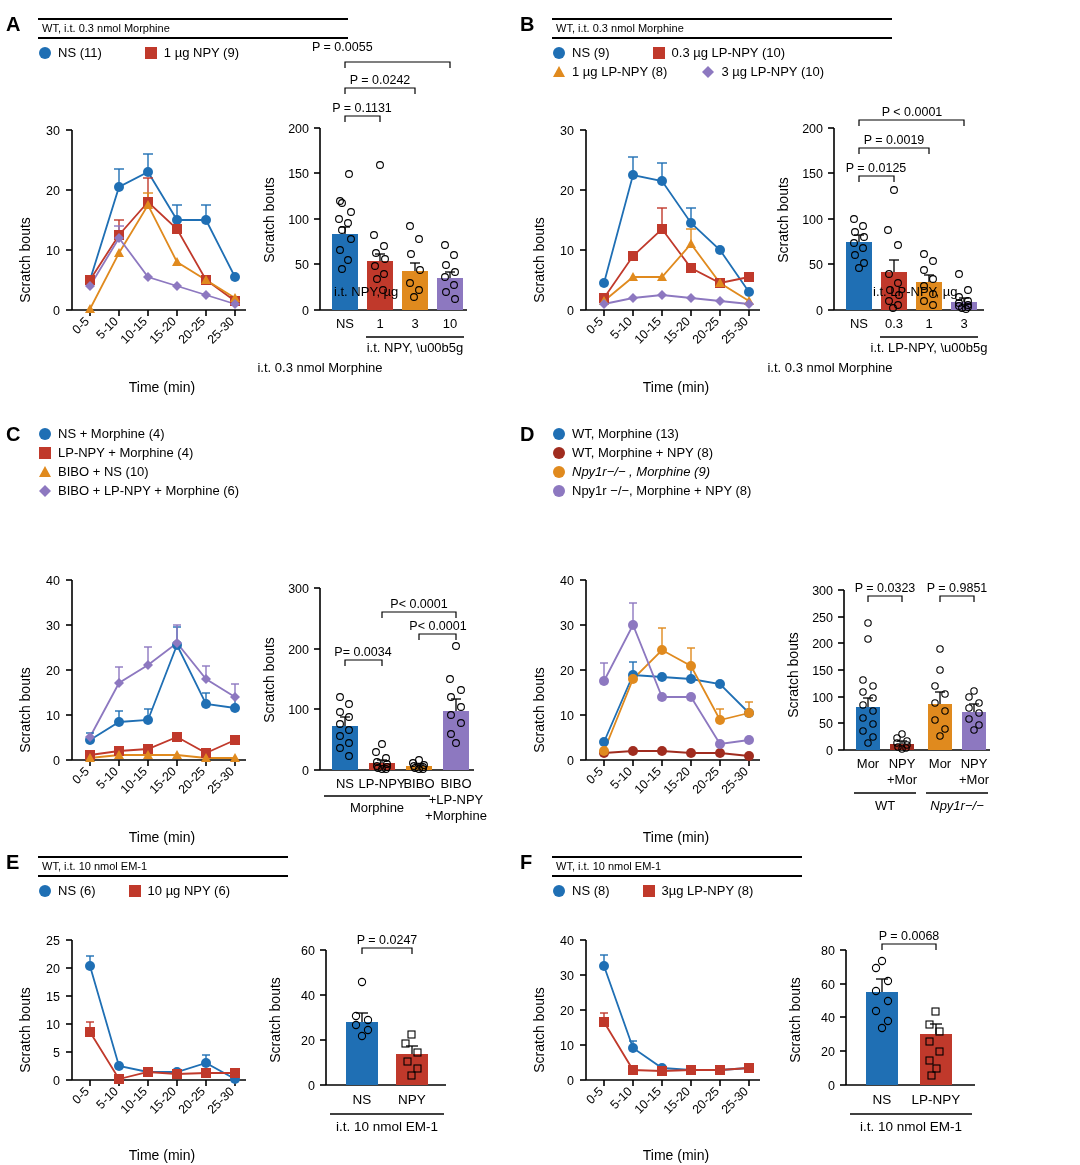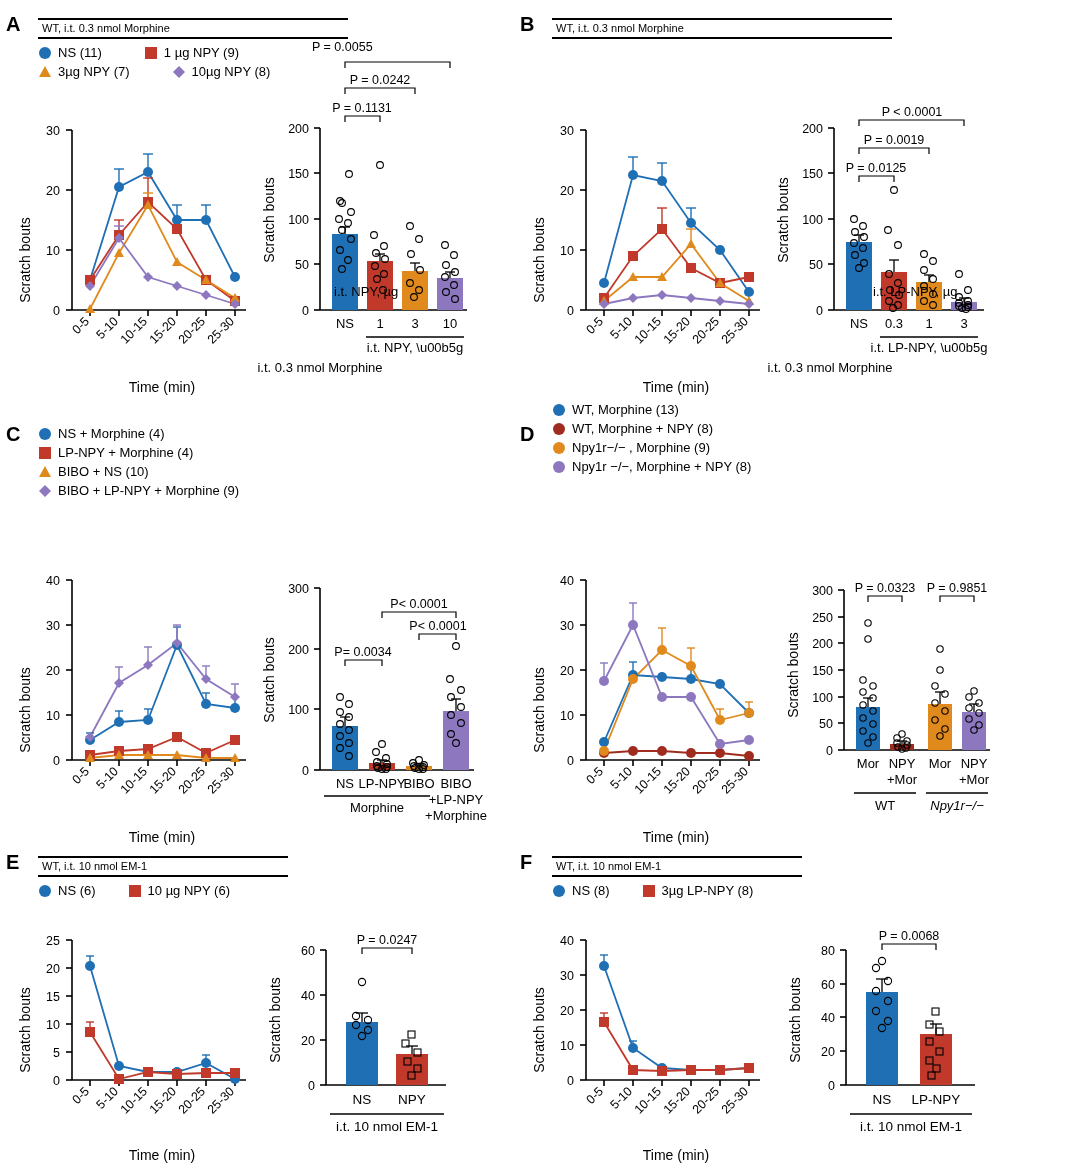--- a/index.html
+++ b/index.html
@@ -36,35 +36,20 @@
         </svg>
       </span>
     <span class="legend-label">NS (11)</span>
     <span style="display:inline-block;width:30px;"></span>
     <span>
       <svg width="14" height="14">
           <rect x="1" y="1" width="12" height="12" fill="#c0392b"></rect>
         </svg>
       </span>
     <span class="legend-label">1 µg NPY (9)</span>
-  </div>
-  <div class="legend-row">
-    <span>
-      <svg width="14" height="14">
-          <polygon points="7,1 13,12 1,12" fill="#e08a1e"></polygon>
-        </svg>
-      </span>
-    <span class="legend-label">3µg NPY (7)</span>
-    <span style="display:inline-block;width:30px;"></span>
-    <span>
-      <svg width="14" height="14">
-          <polygon points="7,1 13,7 7,13 1,7" fill="#8d78c0"></polygon>
-        </svg>
-      </span>
-    <span class="legend-label">10µg NPY (8)</span>
   </div>
 </div>
 
 <div class="panel" style="left:10px;top:110px;">
   <svg width="250" height="290">
 
     <line x1="62" y1="20" x2="62" y2="200" stroke="#000" stroke-width="1.6"></line>
     <line x1="62" y1="200" x2="236" y2="200" stroke="#000" stroke-width="1.6"></line>
 
     <g font-size="12.5" font-family="Liberation Sans, sans-serif">
@@ -245,20 +230,50 @@
 <div style="position:absolute;left:150px;top:360px;width:340px;text-align:center;font-size:13px;">i.t. 0.3 nmol Morphine</div>
 <div style="position:absolute;left:148px;top:356px;width:340px;border-top:0px;"></div>
 
 <div class="panel" style="left:520px;top:14px;">
   <div class="panel-letter">B</div>
 </div>
 <div class="panel" style="left:552px;top:18px;width:460px;">
   <div class="topbar" style="width:340px;"></div>
   <div class="topline-label">WT, i.t. 0.3 nmol Morphine</div>
   <div class="hdr-rule" style="width:340px;margin-bottom:6px;"></div>
+  <div class="legend-row">
+    <span>
+        <svg width="14" height="14">
+          <circle cx="7" cy="7" r="6" fill="#1f6fb4"></circle>
+        </svg>
+      </span>
+    <span class="legend-label">NS (9)</span>
+    <span style="display:inline-block;width:30px;"></span>
+    <span>
+        <svg width="14" height="14">
+          <rect x="1" y="1" width="12" height="12" fill="#c0392b"></rect>
+        </svg>
+      </span>
+    <span class="legend-label">0.3 µg LP-NPY (10)</span>
+  </div>
+  <div class="legend-row">
+    <span>
+        <svg width="14" height="14">
+          <polygon points="7,1 13,12 1,12" fill="#e08a1e"></polygon>
+        </svg>
+      </span>
+    <span class="legend-label">1 µg LP-NPY (8)</span>
+    <span style="display:inline-block;width:22px;"></span>
+    <span>
+        <svg width="14" height="14">
+          <polygon points="7,1 13,7 7,13 1,7" fill="#8d78c0"></polygon>
+        </svg>
+      </span>
+    <span class="legend-label">3 µg LP-NPY (10)</span>
+  </div>
 </div>
 
 <div class="panel" style="left:524px;top:110px;">
   <svg width="250" height="290">
     <line x1="62" y1="20" x2="62" y2="200" stroke="#000" stroke-width="1.6"></line>
     <line x1="62" y1="200" x2="236" y2="200" stroke="#000" stroke-width="1.6"></line>
     <g font-size="12.5" font-family="Liberation Sans, sans-serif">
       <line x1="56" y1="200" x2="62" y2="200" stroke="#000" stroke-width="1.6"></line>
         <text x="50" y="205" text-anchor="end">0</text>
       <line x1="56" y1="140" x2="62" y2="140" stroke="#000" stroke-width="1.6"></line>
@@ -453,21 +468,21 @@
         </svg>
       </span>
     <span class="legend-label">BIBO + NS (10)</span>
     </div>
   <div class="legend-row">
       <span>
         <svg width="14" height="14">
           <polygon points="7,1 13,7 7,13 1,7" fill="#8d78c0"></polygon>
         </svg>
       </span>
-    <span class="legend-label">BIBO + LP-NPY + Morphine (9)</span>
+    <span class="legend-label">BIBO + LP-NPY + Morphine (6)</span>
     </div>
 </div>
 
 <div class="panel" style="left:10px;top:560px;">
   <svg width="250" height="290">
     <line x1="62" y1="20" x2="62" y2="200" stroke="#000" stroke-width="1.6"></line>
     <line x1="62" y1="200" x2="236" y2="200" stroke="#000" stroke-width="1.6"></line>
     <g font-size="12.5" font-family="Liberation Sans, sans-serif">
       <line x1="56" y1="200" x2="62" y2="200" stroke="#000" stroke-width="1.6"></line>
         <text x="50" y="205" text-anchor="end">0</text>
@@ -644,21 +659,21 @@
       <text x="204" y="280" text-anchor="middle">+Morphine</text>
       <line x1="72" y1="256" x2="178" y2="256" stroke="#000" stroke-width="1.6"></line>
       <text x="125" y="272" text-anchor="middle">Morphine</text>
     </g>
   </svg>
 </div>
 
 <div class="panel" style="left:520px;top:424px;">
   <div class="panel-letter">D</div>
 </div>
-<div class="panel" style="left:552px;top:402px;">
+<div class="panel" style="left:552px;top:426px;">
   <div class="legend-row">
       <span>
         <svg width="14" height="14">
           <circle cx="7" cy="7" r="6" fill="#1f6fb4"></circle>
         </svg>
       </span>
     <span class="legend-label">WT,  Morphine  (13)</span>
     </div>
   <div class="legend-row">
       <span>
@@ -667,21 +682,21 @@
         </svg>
       </span>
     <span class="legend-label">WT,  Morphine + NPY (8)</span>
     </div>
   <div class="legend-row">
       <span>
         <svg width="14" height="14">
           <circle cx="7" cy="7" r="6" fill="#e08a1e"></circle>
         </svg>
       </span>
-    <span class="legend-label" style="">Npy1r−/− ,  Morphine  (9)</span>
+    <span class="legend-label" style="font-style:italic;">Npy1r−/− ,  Morphine  (9)</span>
     </div>
   <div class="legend-row">
       <span>
         <svg width="14" height="14">
           <circle cx="7" cy="7" r="6" fill="#8d78c0"></circle>
         </svg>
       </span>
     <span class="legend-label" style="">Npy1r −/−,  Morphine + NPY (8)</span>
     </div>
 </div>

